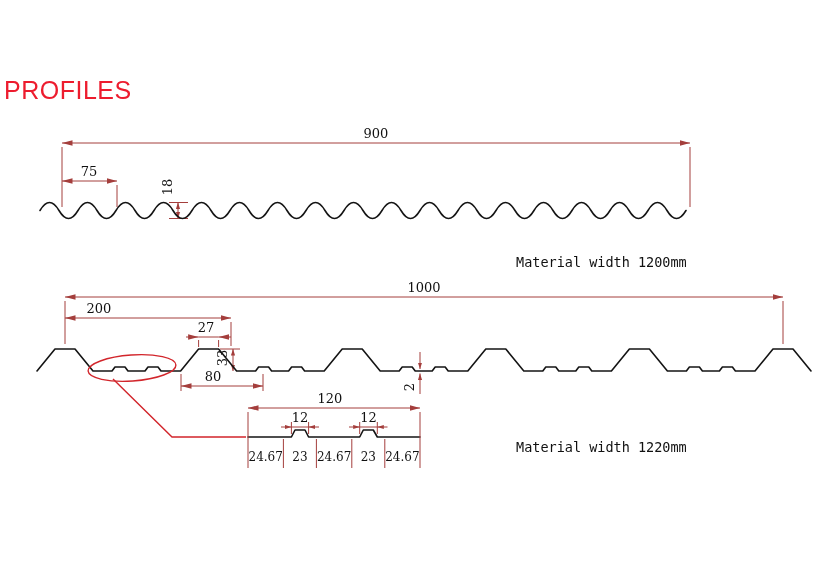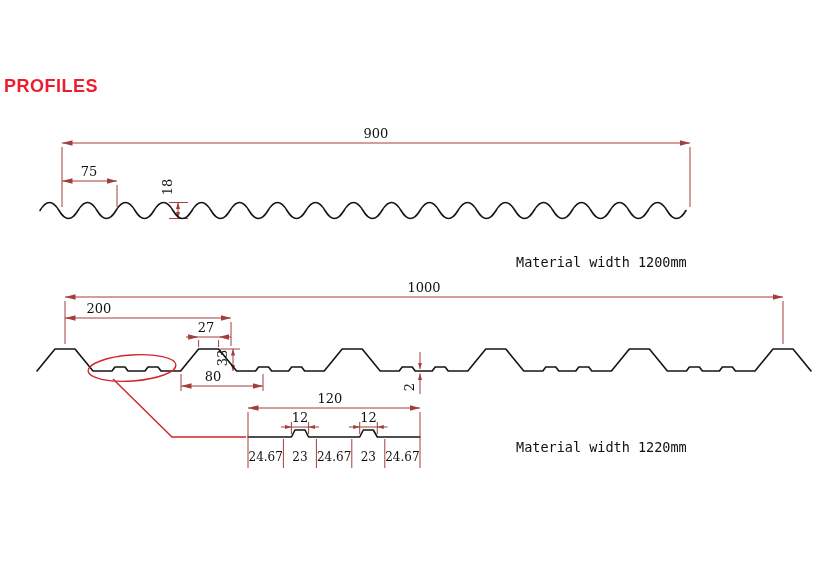--- a/index.html
+++ b/index.html
@@ -1,20 +1,20 @@
 <!DOCTYPE html>
 <html><head>
 <meta charset="utf-8">
 <style>
   html,body{margin:0;padding:0;background:#ffffff;width:826px;height:577px;overflow:hidden;}
   .canvas{position:relative;width:826px;height:577px;background:#ffffff;}
   .title{
     position:absolute;left:4px;top:76px;
     font-family:"Liberation Sans",sans-serif;
-    font-weight:bold;font-size:18px;color:#ed1c2e;letter-spacing:.5px;
+    font-weight:normal;font-size:25px;color:#ed1c2e;letter-spacing:.5px;
   }
   svg.sheet{position:absolute;left:0;top:0;}
   .dim line{stroke:#a43e3c;stroke-width:1;fill:none;}
   .dimtext{font-family:"DejaVu Serif",serif;font-size:13px;fill:#111111;}
   .dimtext-sm{font-family:"DejaVu Serif",serif;font-size:12px;fill:#111111;}
   .mono{font-family:"DejaVu Sans Mono",monospace;font-size:13.5px;fill:#111111;}
   .profile{stroke:#141414;stroke-width:1.6;fill:none;stroke-linejoin:round;stroke-linecap:round;}
   .hl{stroke:#d2252b;stroke-width:1.4;fill:none;}
 </style>
 </head>

